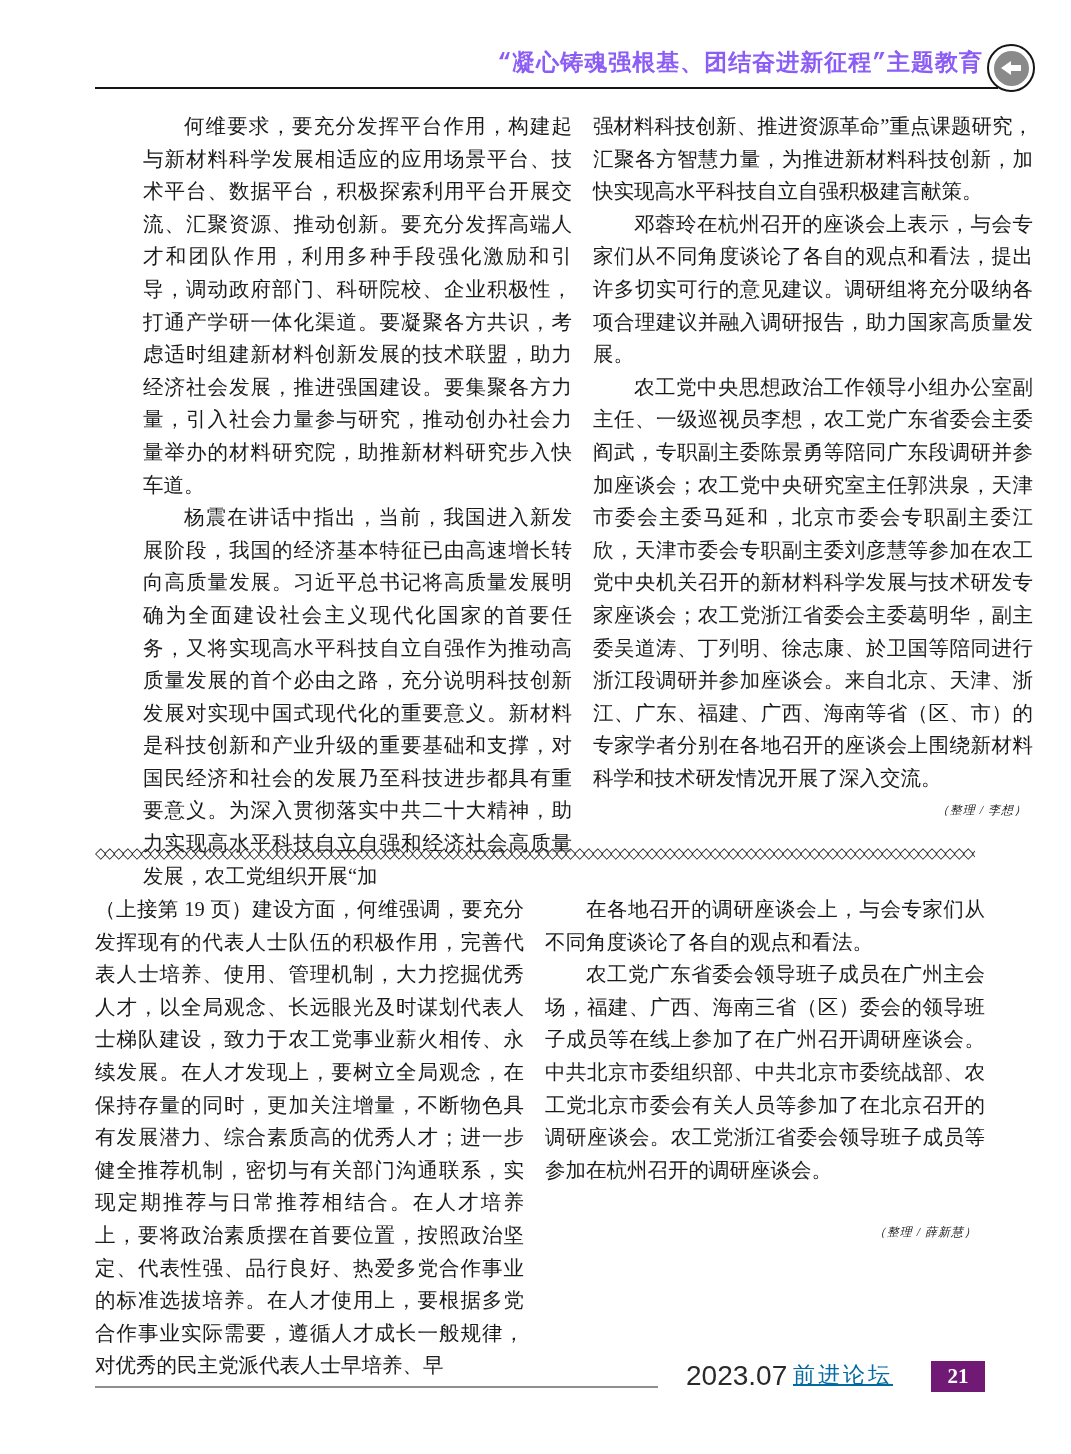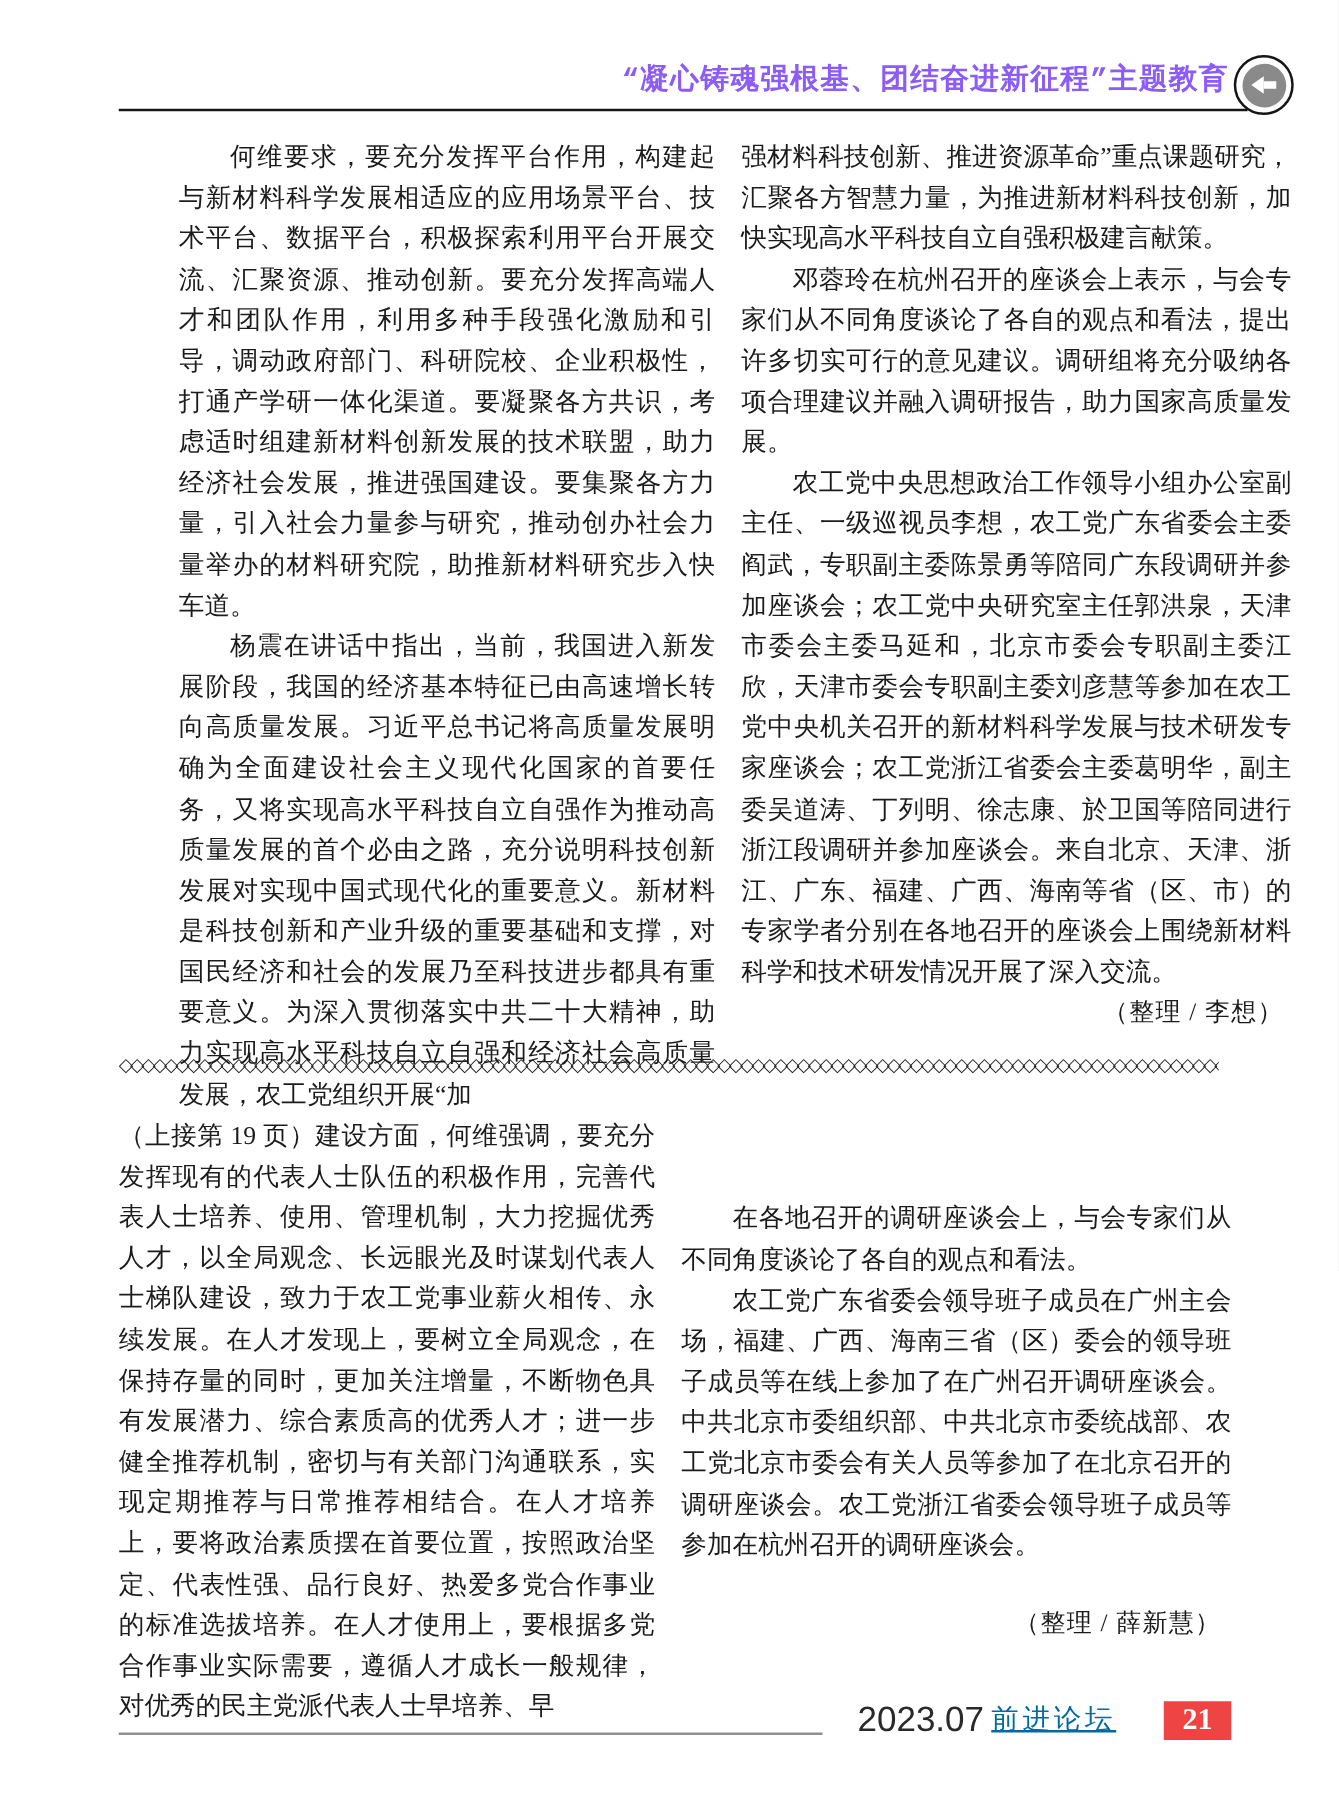--- a/index.html
+++ b/index.html
@@ -45,30 +45,31 @@
     border-right:10px solid #ffffff;
   }
   .arrow-shaft { width:10px; height:6px; background:#ffffff; }
 
   
   .columns {
     position:absolute; left:95px; width:890px;
     display:flex; gap:21px;
   }
   .upper { top:110px;margin-left:48px; }
-  .lower { top:893px;align-items:center; }
+  .lower { top:893px; }
   .col { font-size:20.5px; line-height:32.6px; text-align:justify; }
   .col.left  { width:429px; }
   .col.right { width:440px; }
   .col p { margin:0; }
   .col p.indent { text-indent:2em; }
 
   .credit {
     text-align:right;
-    font-size:20px;
+    font-style:italic;
+    font-size:12px;
     letter-spacing:1px;
   }
   .credit-a { padding-right:6px; }
   .credit-b { padding-right:20px; }
   .credit-gap { margin-top:30px !important; padding-right:8px; }
 
   
   .divider {
     position:absolute; top:843px; left:95px; width:880px; height:20px;
     overflow:hidden; white-space:nowrap;
@@ -86,24 +87,24 @@
     font-family:"Liberation Sans", sans-serif;
     font-size:28px; color:#2a2a2a;
   }
   .footer-magazine {
     position:absolute; top:1360px; left:793px;
     font-size:22px; letter-spacing:3px; color:#0369a1;text-decoration:underline;
   }
   .footer-page {
     position:absolute; top:1361px; left:931px;
     width:54px; height:31px;
-    background:#ef4444;
+    background:#701a75;
     color:#ffffff;
     font-family:"Liberation Serif", serif;
-    font-weight:bold; font-size:24px;
+    font-weight:bold; font-size:21px;
     display:flex; align-items:center; justify-content:center;
   }
 </style>
 </head>
 <body>
 
 <div class="page">
 
   <div class="header-title">“凝心铸魂强根基、团结奋进新征程”主题教育</div>
   <div class="header-rule"></div>

